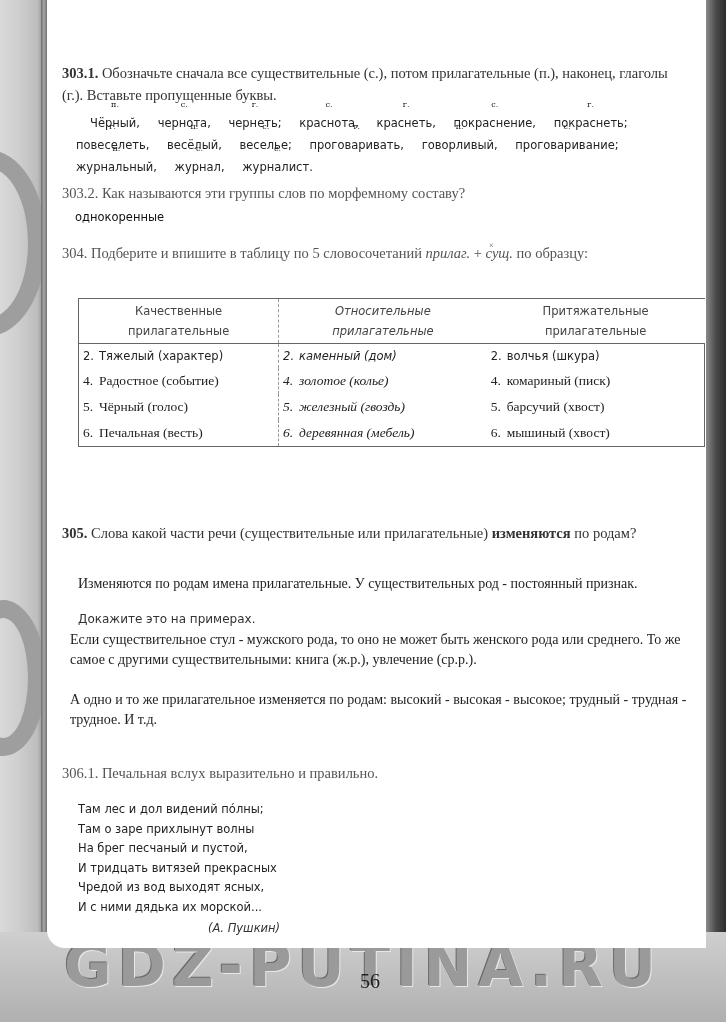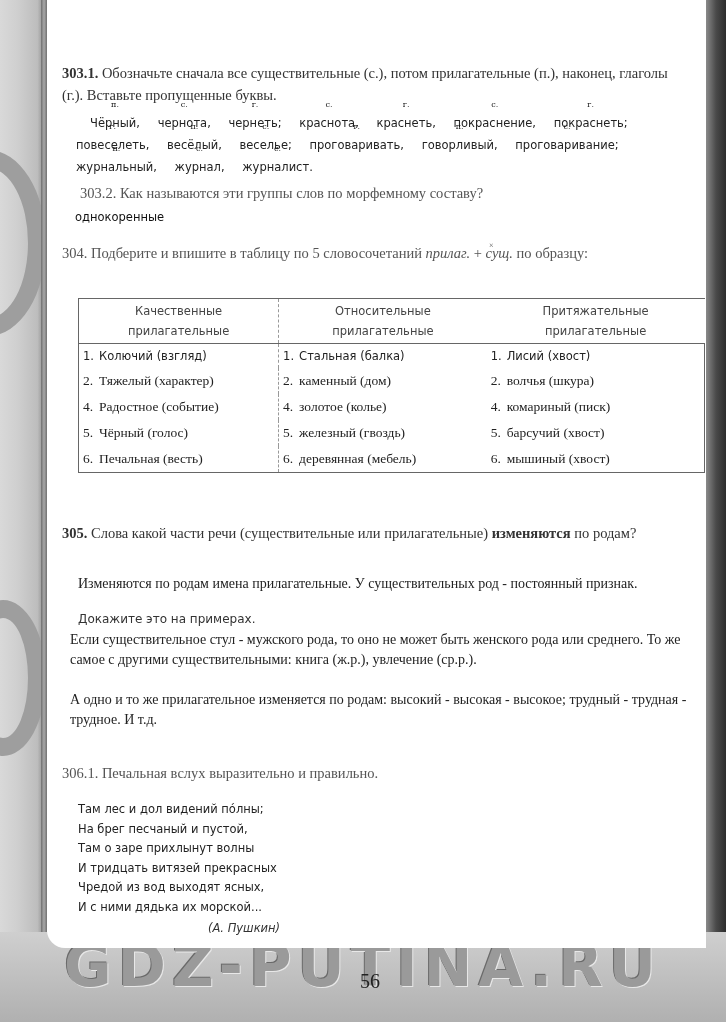--- a/index.html
+++ b/index.html
@@ -55,21 +55,21 @@
   .words {
     position: absolute; left: 62px; top: 112px; width: 635px;
     font-family: "DejaVu Sans", sans-serif; font-size: 11.5px; line-height: 22px;
     color: #222; text-indent: 14px;
   }
   .w { position: relative; display: inline-block; }
   .w .mark {
     position: absolute; top: -11px; left: 50%; transform: translateX(-50%);
     font-size: 8px; line-height: 8px; font-family: "DejaVu Serif", serif; color: #111;
   }
-  .t3032 { top: 182px; width: 630px; margin-left: 18px; }
+  .t3032 { top: 182px; width: 630px; }
   .ans-3032 {
     position: absolute; left: 75px; top: 210px;
     font-family: "DejaVu Sans", sans-serif; font-size: 11.5px; color: #111;
   }
   .t304 { top: 242px; width: 630px; }
   .t304 i { font-style: italic; }
   .sup-x { position: relative; }
   .sup-x::before { content: "×"; position: absolute; top: -10px; left: 3px; font-size: 8px; }
 
   table.adj {
@@ -81,21 +81,21 @@
     font-family: "DejaVu Sans", sans-serif; font-weight: normal; color: #444;
     font-size: 11.5px; line-height: 20px; padding: 2px 4px; text-align: center;
     border-top: 1px solid #666; border-bottom: 1px solid #666;
   }
   table.adj td {
     font-family: "Liberation Serif", serif; font-size: 13.5px; color: #222;
     height: 26px; padding: 0 4px; vertical-align: middle;
   }
   table.adj tr:first-child td { font-family: "DejaVu Sans", sans-serif; font-size: 11.5px; height: 24px; }
   table.adj td:first-child, table.adj th:first-child { border-left: 1px solid #666; }
-  table.adj td:nth-child(2), table.adj th:nth-child(2) { border-left: 1px dashed #999; }
+  table.adj td:nth-child(2), table.adj th:nth-child(2) { border-left: 1px dashed #999; font-style: italic; }
   table.adj tr:last-child td { border-bottom: 1px solid #666; }
   table.adj td:last-child { border-right: 1px solid #666; }
   .cell-num { display: inline-block; width: 16px; }
 
   .t305 { top: 522px; width: 630px; }
   .ans305 {
     position: absolute; left: 78px; top: 574px; width: 620px;
     font-family: "Liberation Serif", serif; font-size: 14px; color: #222; line-height: 20px;
   }
   .prove-label {
@@ -156,25 +156,20 @@
 <table class="adj">
   <thead>
     <tr>
       <th>Качественные прилагательные</th>
       <th>Относительные прилагательные</th>
       <th>Притяжательные прилагательные</th>
     </tr>
   </thead>
   <tbody id="adj-body">
       <tr>
-        <td><span class="cell-num">1.</span><span>Колючий (взгляд)</span></td>
-        <td><span class="cell-num">1.</span><span>Стальная (балка)</span></td>
-        <td><span class="cell-num">1.</span><span>Лисий (хвост)</span></td>
-      </tr>
-      <tr>
         <td><span class="cell-num">2.</span><span>Тяжелый (характер)</span></td>
         <td><span class="cell-num">2.</span><span>каменный (дом)</span></td>
         <td><span class="cell-num">2.</span><span>волчья (шкура)</span></td>
       </tr>
       <tr>
         <td><span class="cell-num">4.</span><span>Радостное (событие)</span></td>
         <td><span class="cell-num">4.</span><span>золотое (колье)</span></td>
         <td><span class="cell-num">4.</span><span>комариный (писк)</span></td>
       </tr>
       <tr>
@@ -202,21 +197,21 @@
   <p>Если существительное стул - мужского рода, то оно не может быть женского рода или среднего. То же самое с другими существительными: книга (ж.р.), увлечение (ср.р.).</p>
   <p>А одно и то же прилагательное изменяется по родам: высокий - высокая - высокое; трудный - трудная - трудное. И т.д.</p>
 </div>
 
 <div class="task t3061 light">
   <span>306.1.</span>
   <span>Печальная вслух выразительно и правильно.</span>
 </div>
 <div class="poem">
   <div>Там лес и дол видений пóлны;</div>
+  <div>Там о заре прихлынут волны</div>
   <div>На брег песчаный и пустой,</div>
-  <div>Там о заре прихлынут волны</div>
   <div>И тридцать витязей прекрасных</div>
   <div>Чредой из вод выходят ясных,</div>
   <div>И с ними дядька их морской...</div>
 </div>
 <div class="author">(А. Пушкин)</div>
 
 <div class="page-number">56</div>
 
 </body></html>

